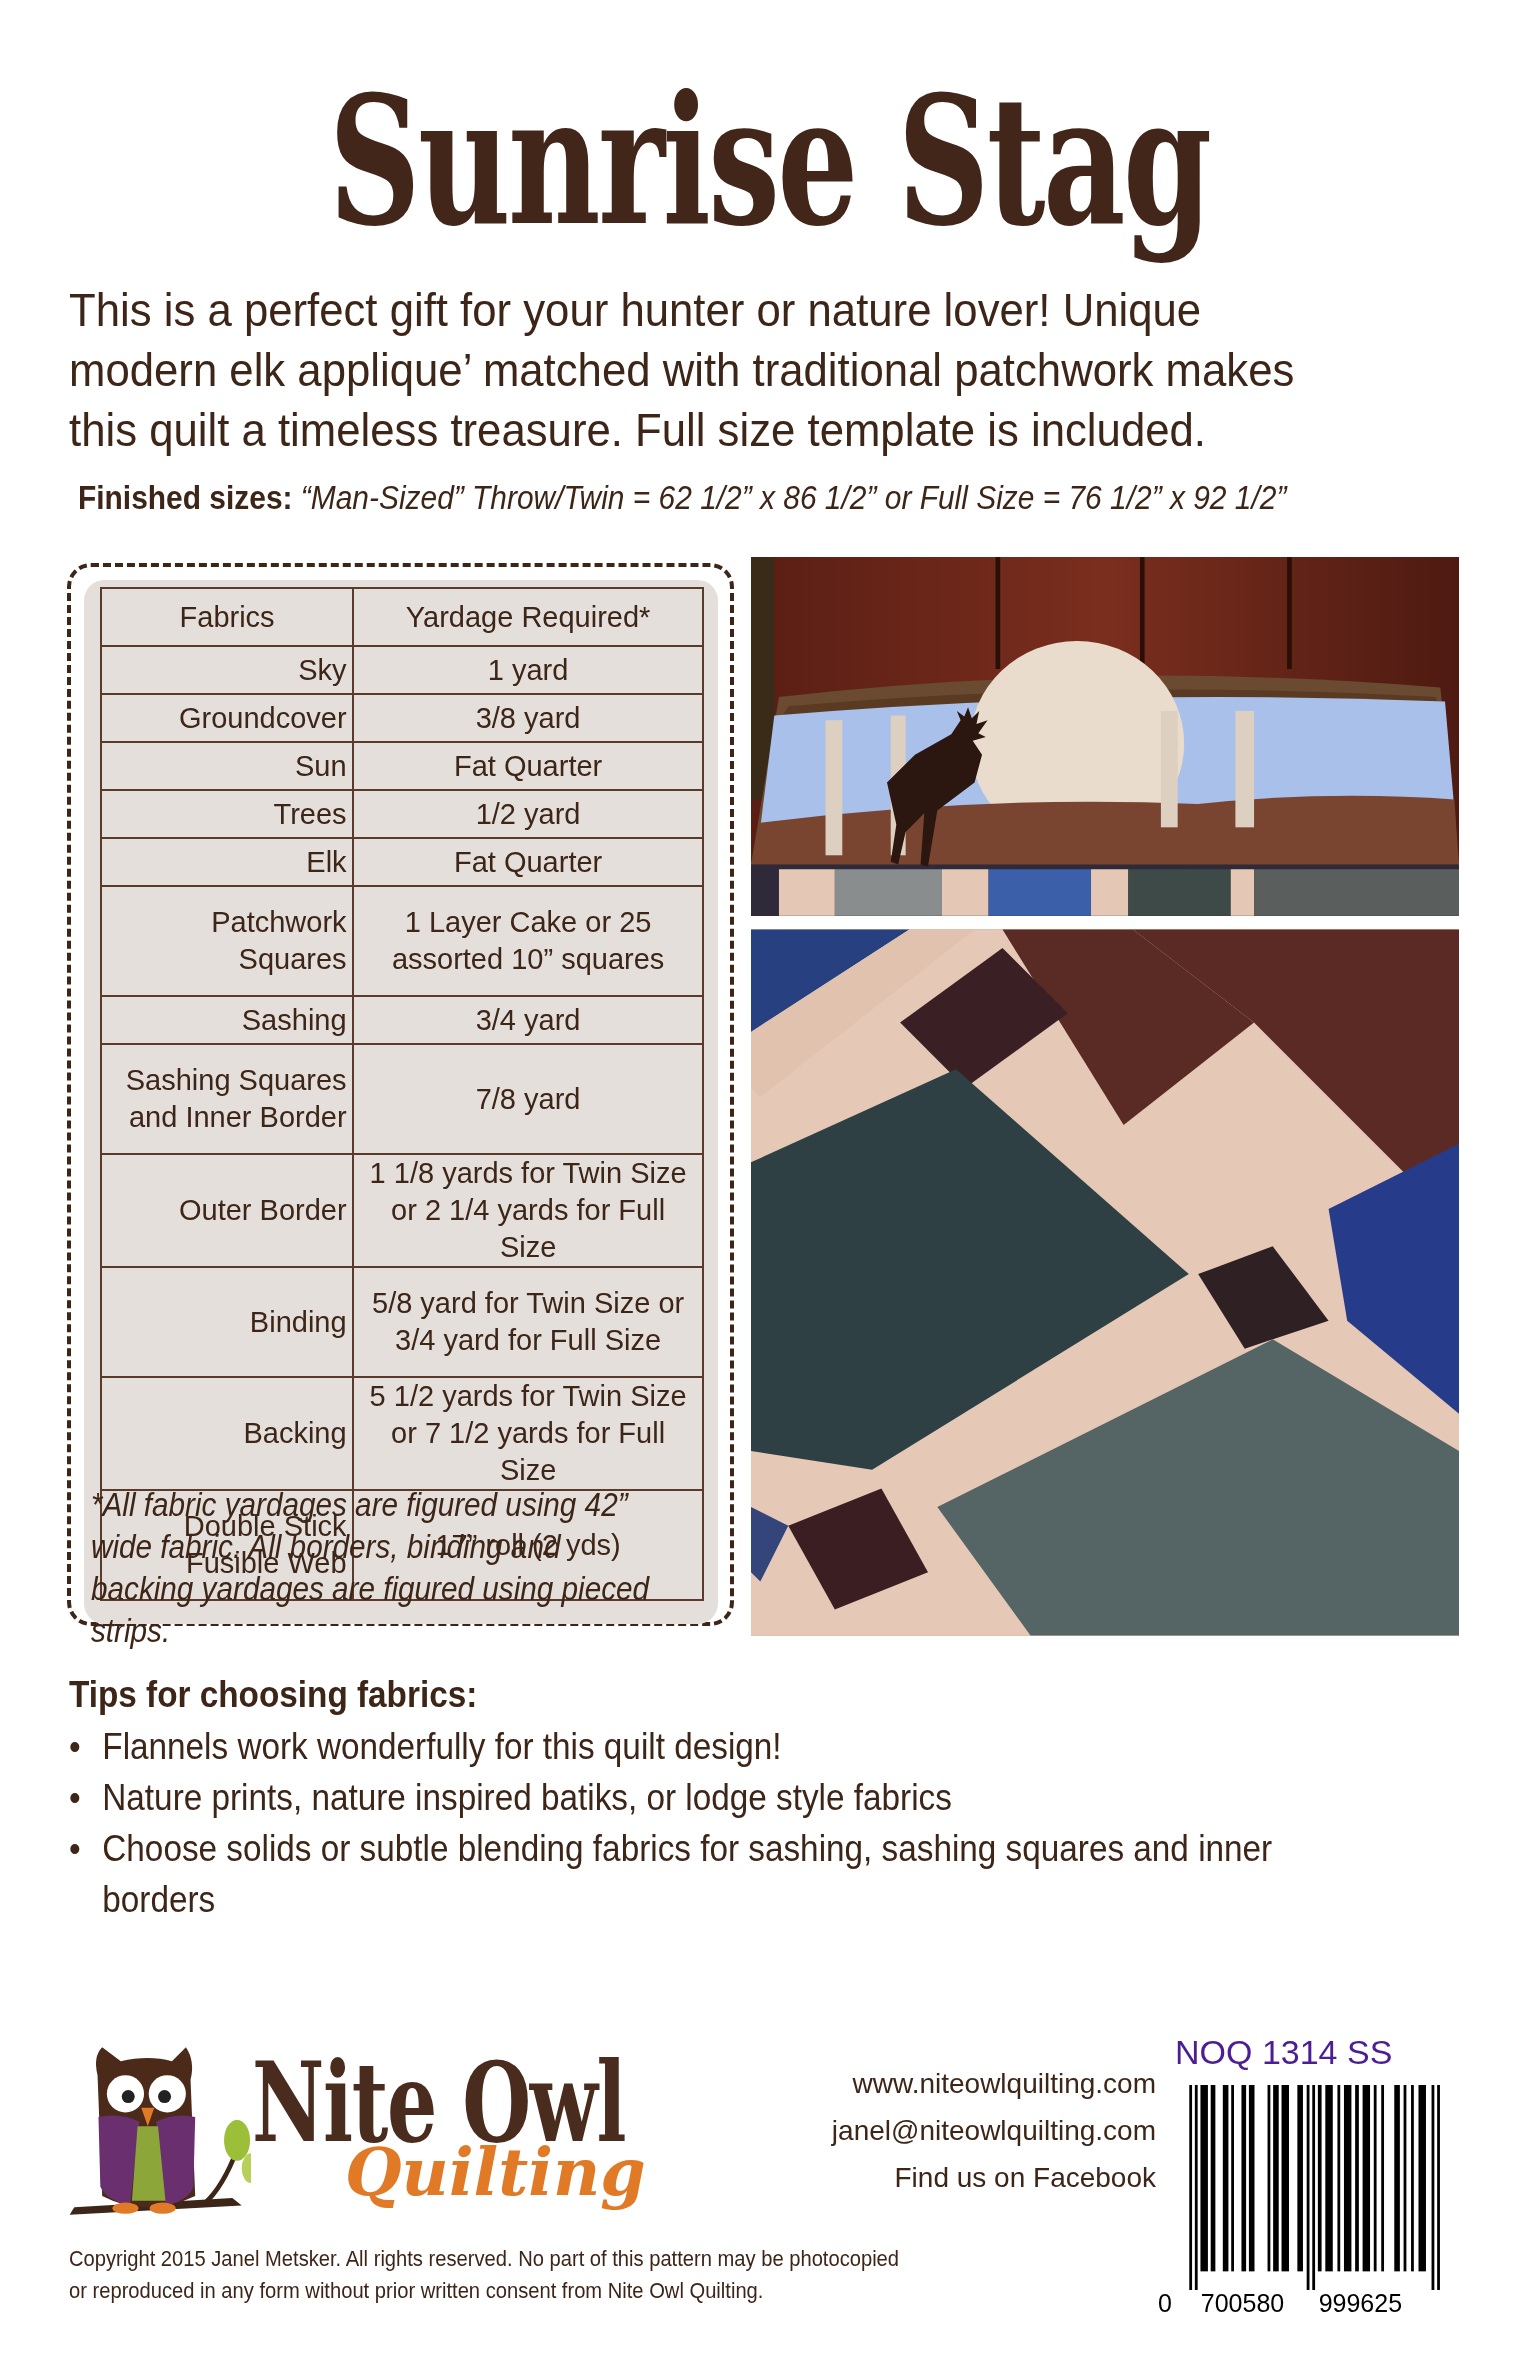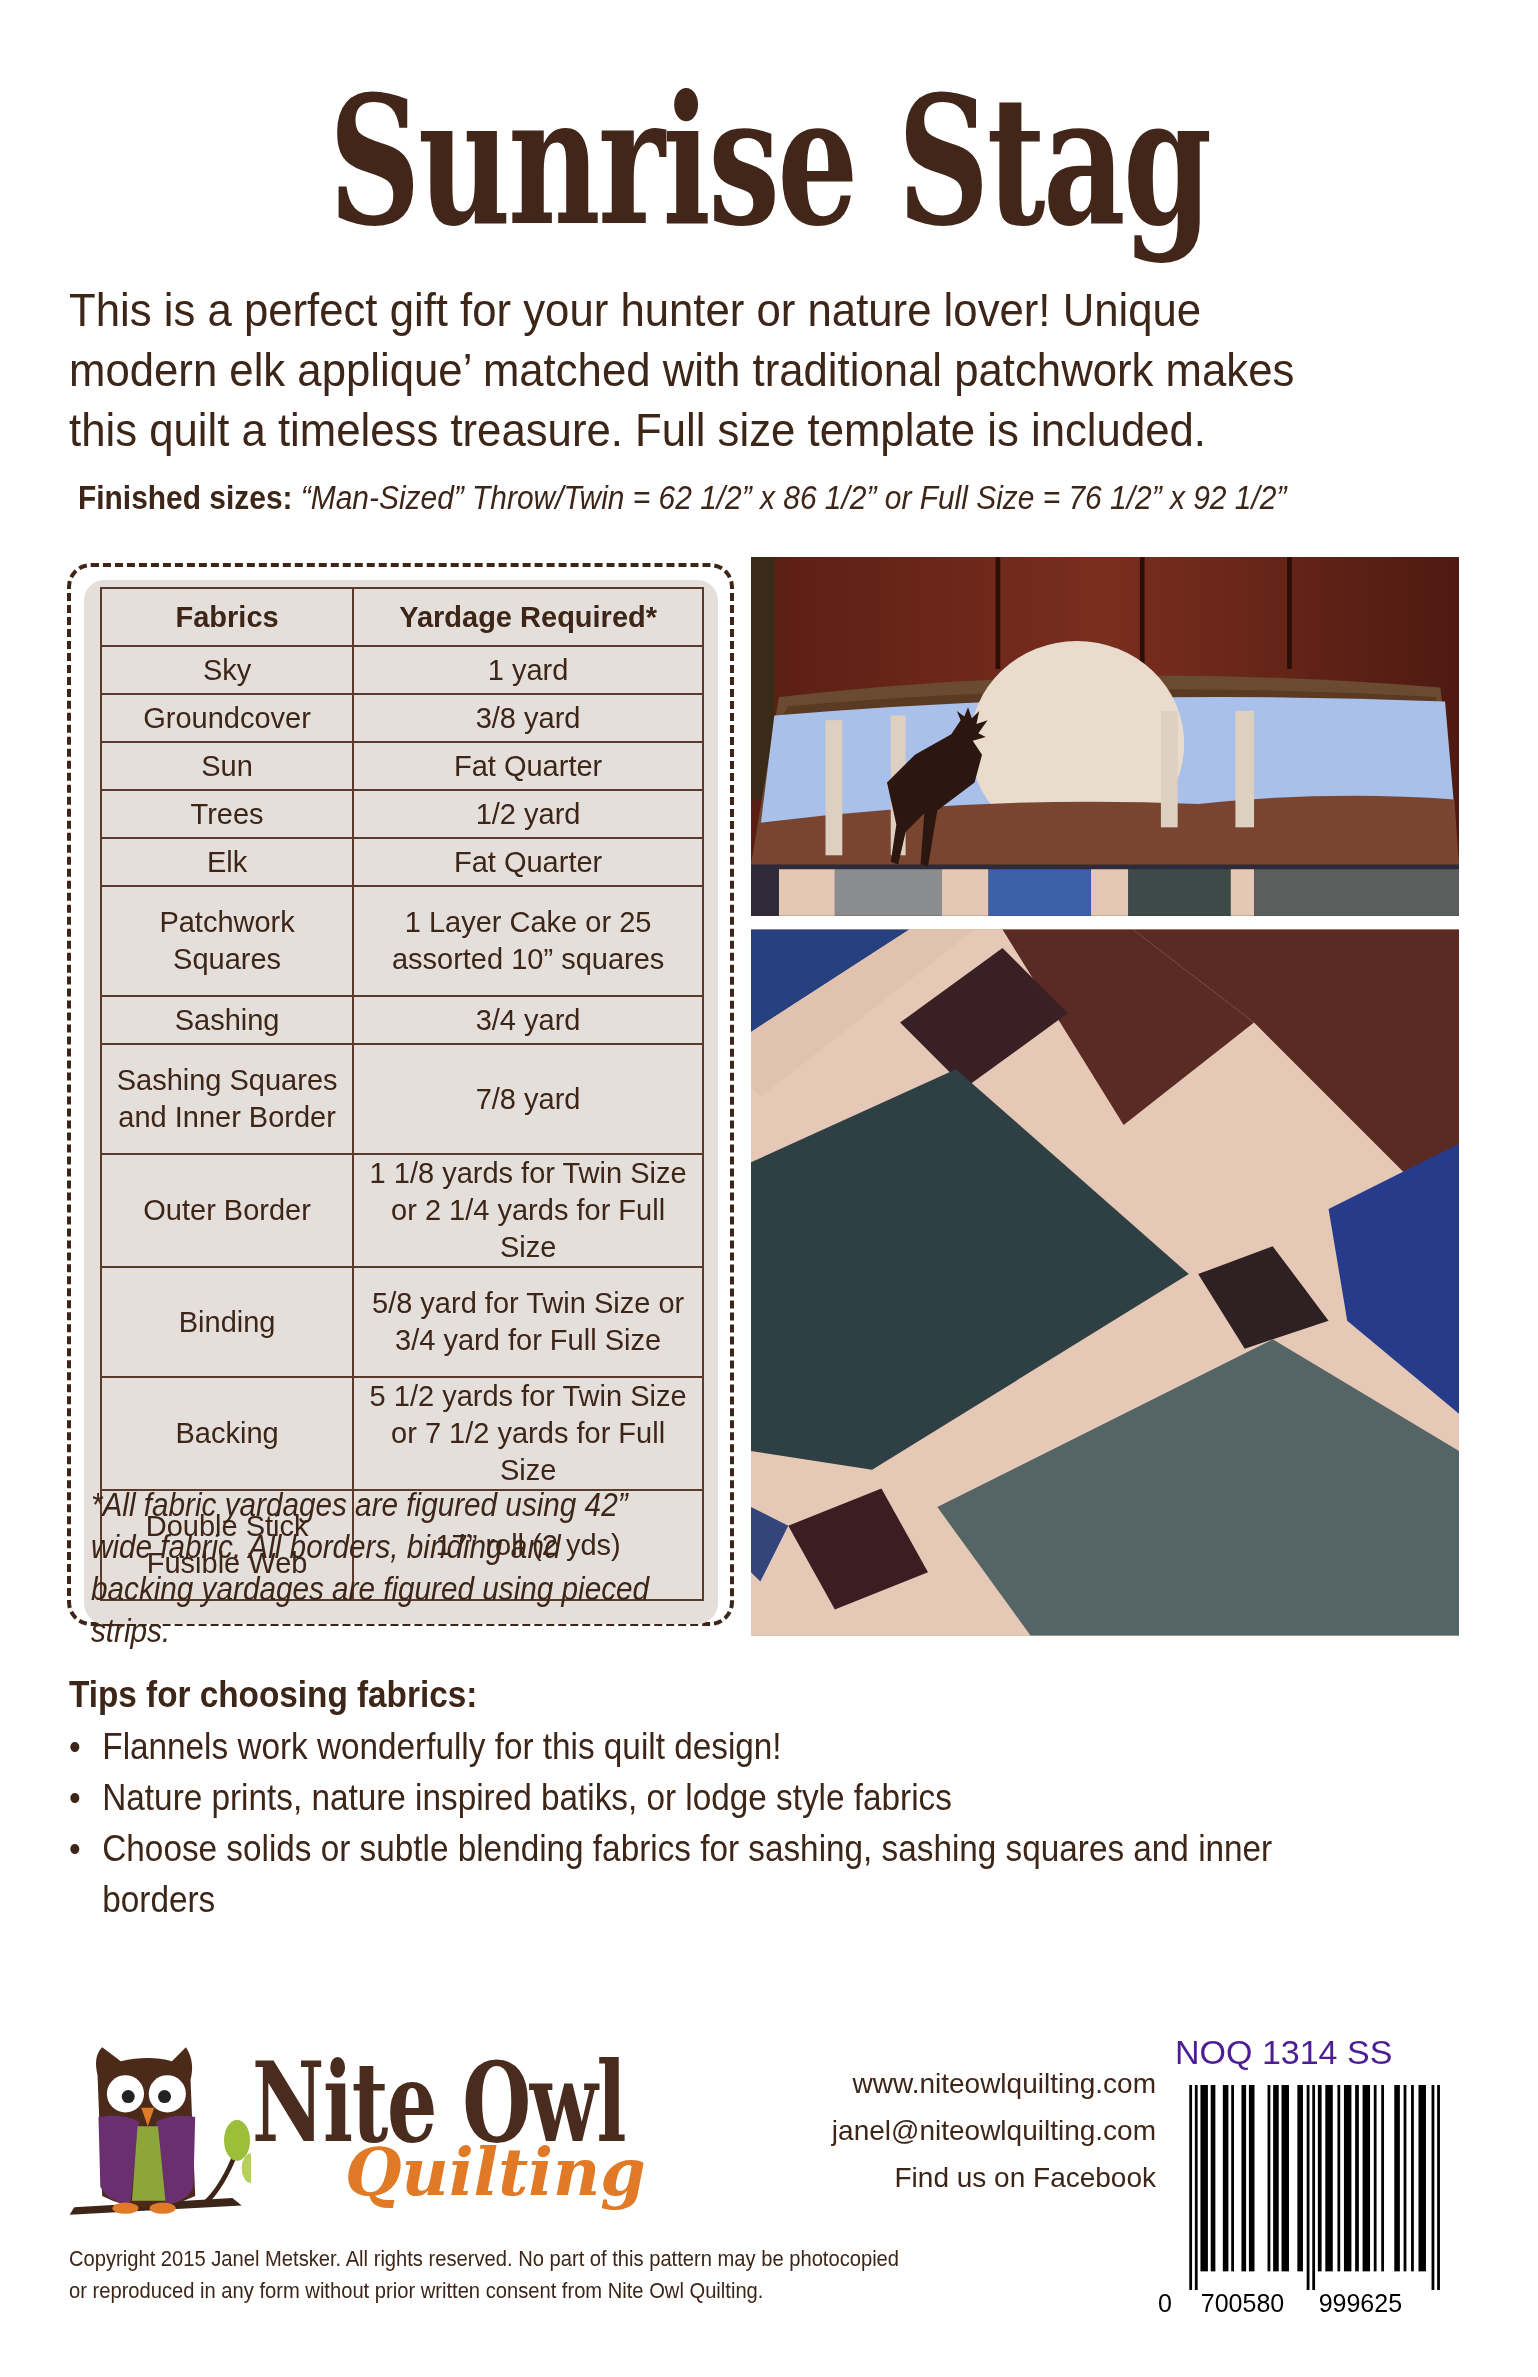--- a/index.html
+++ b/index.html
@@ -19,22 +19,22 @@
   #finished b { font-weight:bold; }
   #finished i { font-style:italic; }
 
   #fabric-box { left:67px; top:563px; width:667px; height:1063px;
                 border:4.7px dashed #3d2518; border-radius:24px; box-sizing:border-box; }
   #fabric-inner { left:84px; top:580px; width:634px; height:1044px; background:#e4dfda; border-radius:20.5px; }
 
   #fabric-table { left:100px; top:587px; width:604px; border-collapse:collapse; }
   #fabric-table td, #fabric-table th { border:2.8px solid #5a3a2a; text-align:center; vertical-align:middle;
            font-size:29px; line-height:37px; color:#3d2518; padding:0 5.6px; }
-  #fabric-table th { font-weight:bold; height:56px;margin-left:48px; }
-  #fabric-table td.c1 { width:239px; }
+  #fabric-table th { font-weight:normal; height:56px;margin-left:48px; }
+  #fabric-table td.c1 { width:239px;text-align:right; }
   .r1 { height:48px; } .r2 { height:110px; }
 
   #footnote { left:91px; top:1484px; width:643px; font-size:33px; line-height:42px; font-style:italic;
               color:#3d2518; transform:scaleX(0.9); transform-origin:left top; }
 
   .photo { overflow:hidden; }
   #photo-bed { left:751px; top:557px; width:708px; height:359px; background:#6b2a1c; }
   #photo-closeup { left:751px; top:929px; width:708px; height:707px; background:#d9b9a4; }
 
   #tips-heading { left:69px; top:1671px; font-size:37px; line-height:47px; font-weight:bold; color:#3d2518;

